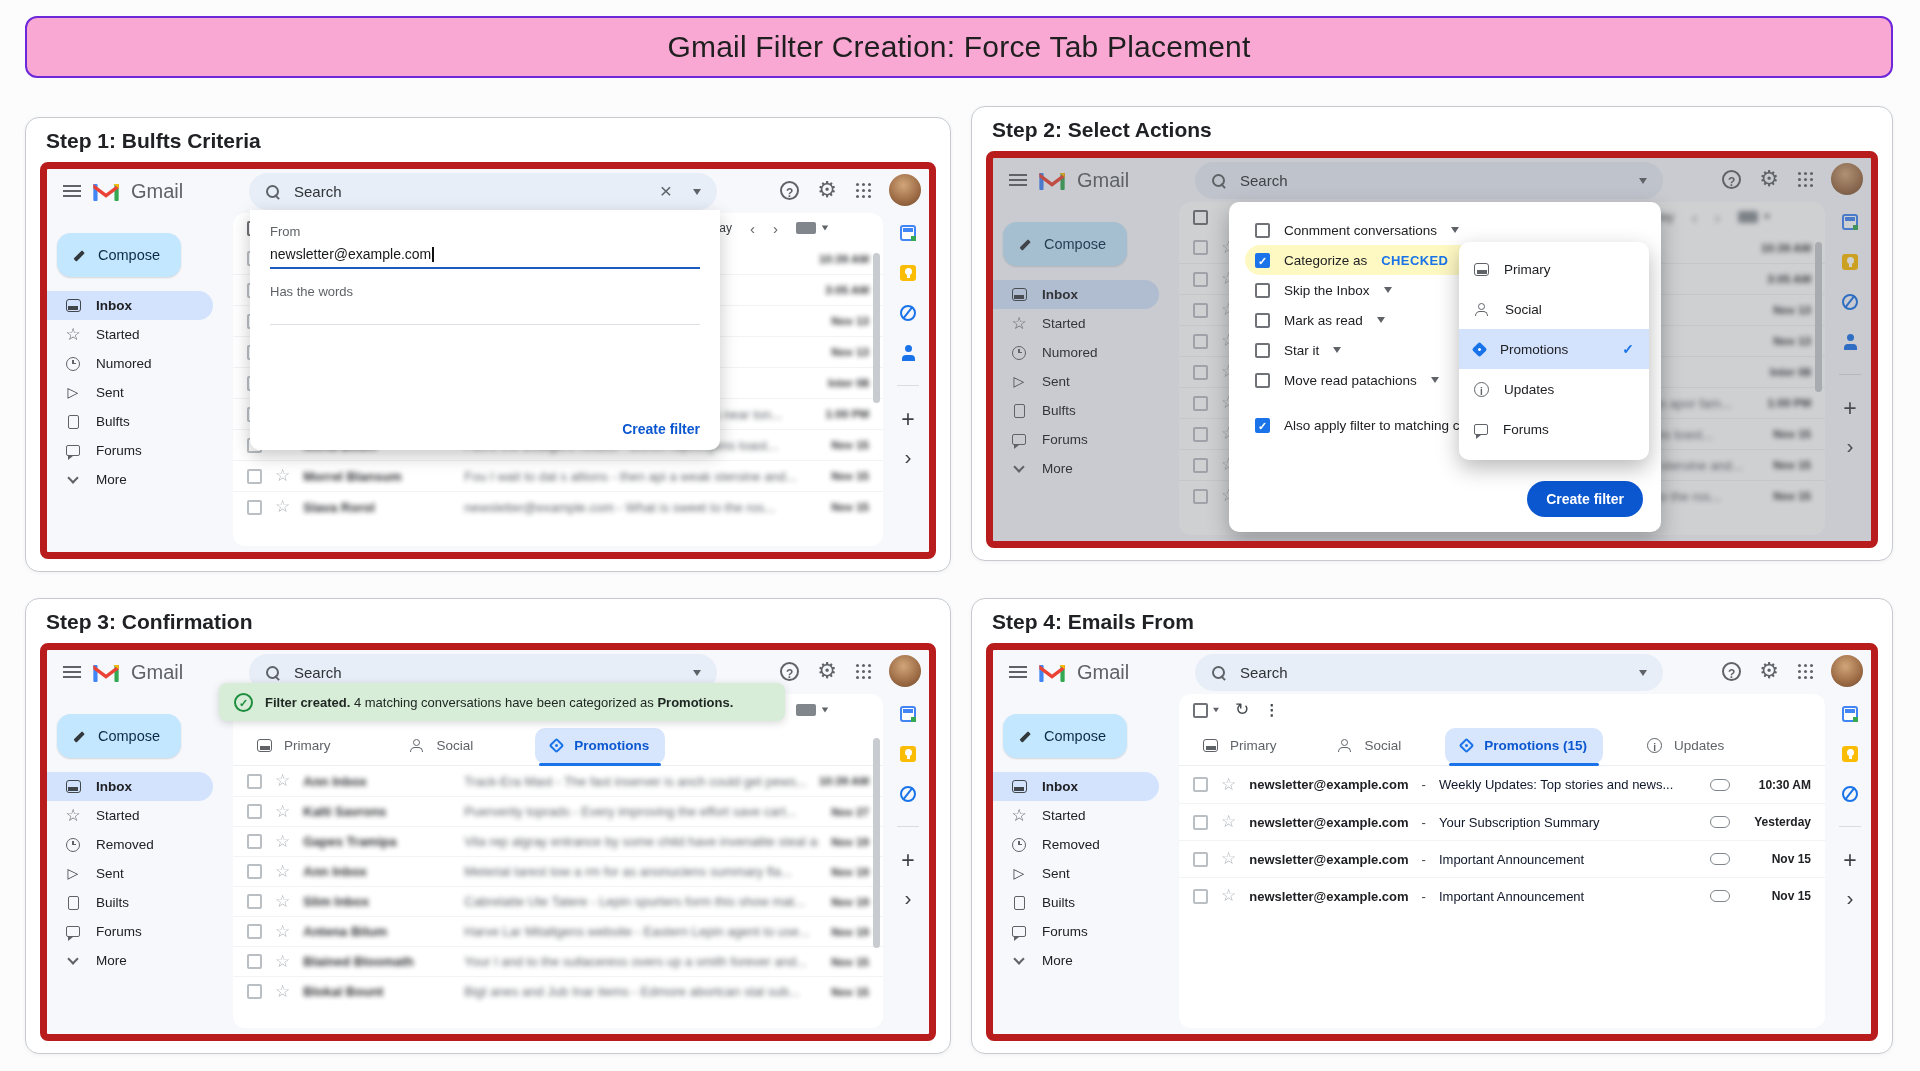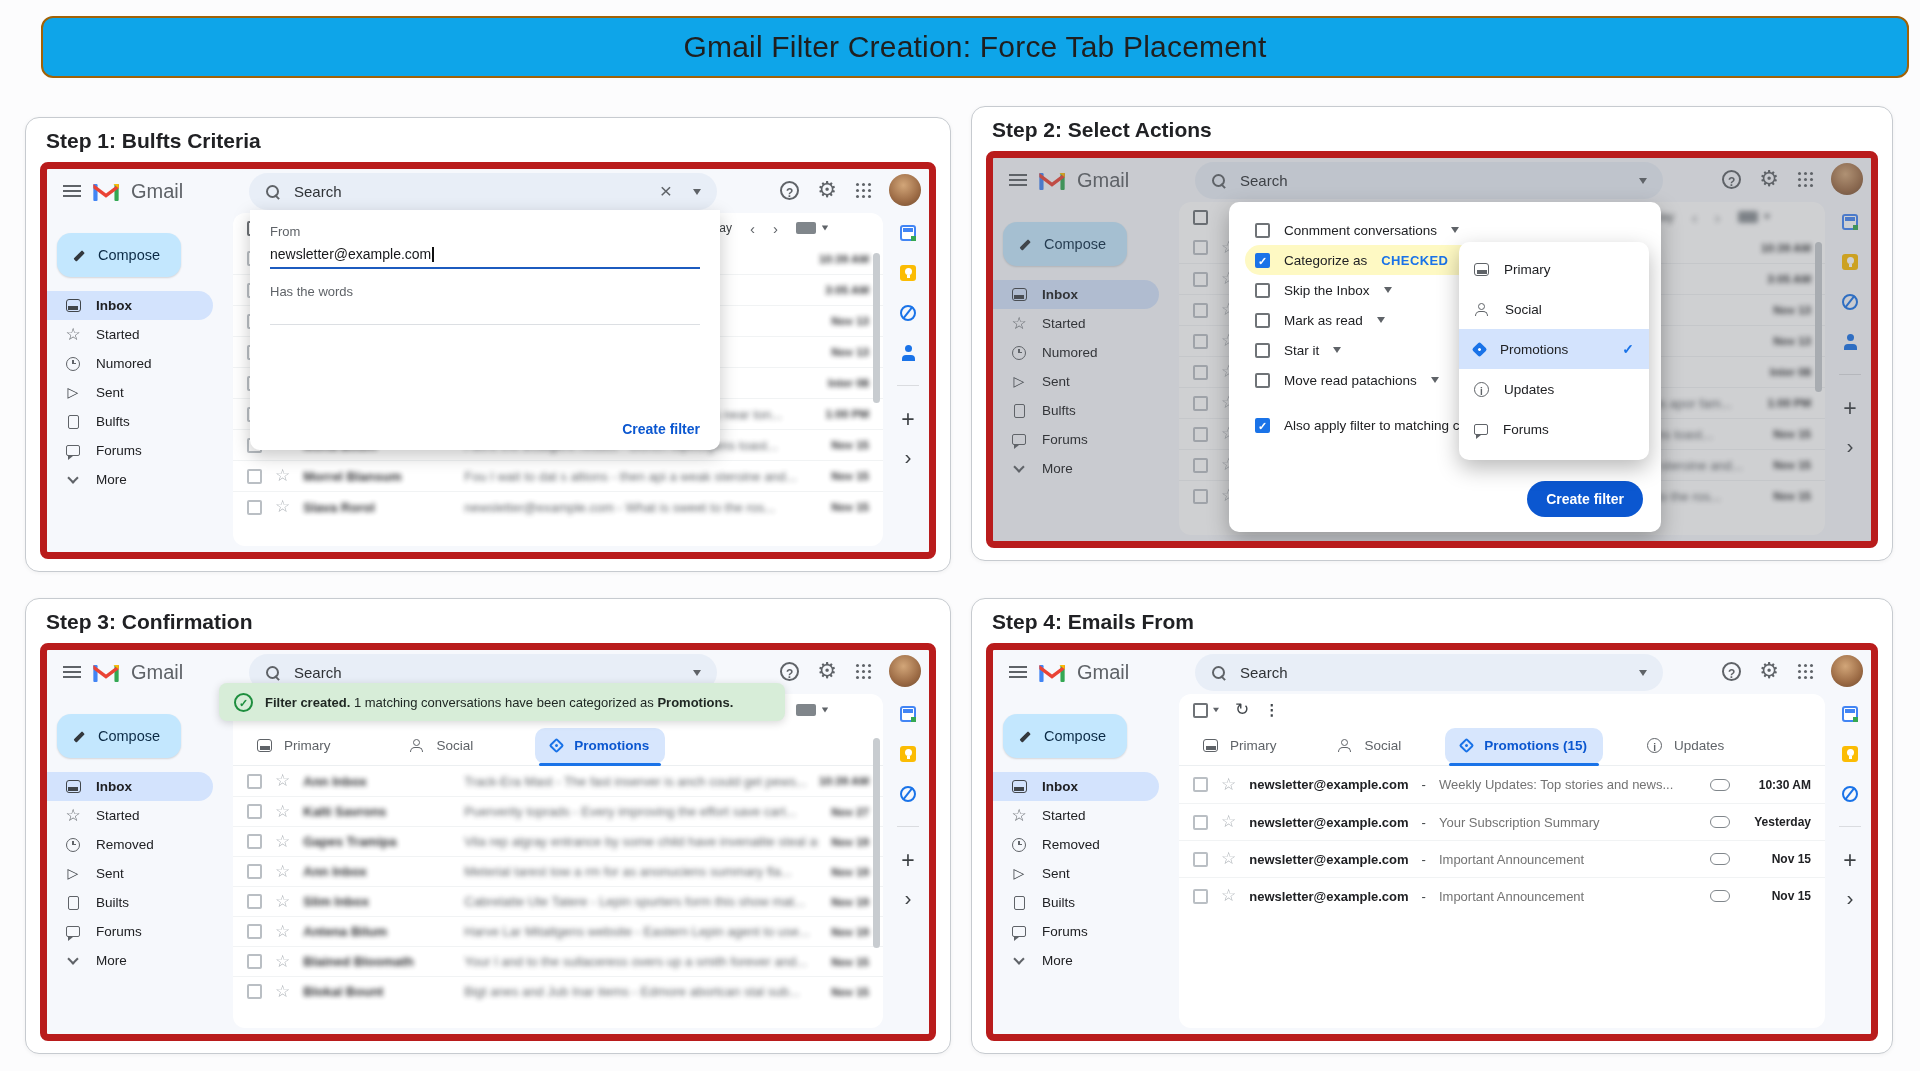--- a/index.html
+++ b/index.html
@@ -2,22 +2,22 @@
 <html><head>
 <meta charset="utf-8">
 <style>
   * { margin:0; padding:0; box-sizing:border-box; }
   html,body { width:1920px; height:1071px; }
   body { position:relative; overflow:hidden; background:#fcfcfd;
          font-family:"Liberation Sans", sans-serif; color:#202124; }
 
   
   .banner { position:absolute; left:25px; top:16px; width:1868px; height:62px;
-            background:#0ea5e9; border:2px solid #a16207; border-radius:12px;
-            display:flex; align-items:center; justify-content:center;margin-left:16px; }
+            background:#f9a8d4; border:2px solid #6d28d9; border-radius:12px;
+            display:flex; align-items:center; justify-content:center; }
   .banner-title { font-size:30px; font-weight:500; color:#1f1f1f; letter-spacing:.2px; }
 
   
   .panel { position:absolute; background:#fff; border:1.5px solid #c7cbd0; border-radius:14px;
            box-shadow:0 1px 4px rgba(0,0,0,.05); }
   .panel-title { position:absolute; left:20px; top:11px; font-size:21px; font-weight:600; color:#202124; }
 
   
   .gmail { position:absolute; left:14px; right:14px; top:44px; bottom:12px;
            background:#f6f8fc; border-radius:8px; overflow:hidden; border:7px solid #b91c1c; }
@@ -66,21 +66,21 @@
   .mrow { height:31px; display:flex; align-items:center; padding:0 14px; gap:13px;
           border-top:1px solid #f1f3f4; font-size:13px; overflow:hidden; }
   .mrow:first-of-type { border-top:none; }
   .mr-sender { width:148px; flex:none; font-weight:700; color:#202124; white-space:nowrap; overflow:hidden; }
   .mr-text { flex:1; color:#53575c; white-space:nowrap; overflow:hidden; }
   .mr-date { flex:none; font-size:11.5px; font-weight:700; color:#202124; }
   .blurt { filter:blur(2.4px); opacity:.92; }
   .p4row { height:37px; }
   .mr4-sender { font-weight:700; color:#202124; white-space:nowrap; }
   .mr4-sep { color:#3c4043; }
-  .mr4-subject { color:#737373; white-space:nowrap; overflow:hidden; }
+  .mr4-subject { color:#0f172a; white-space:nowrap; overflow:hidden; }
   .mr4-fill { flex:1; }
   .mr4-date { flex:none; font-size:12px; font-weight:700; color:#202124; width:68px; text-align:right; }
 
   
   .gm-rail { width:42px; flex:none; display:flex; flex-direction:column; align-items:center;
              padding-top:12px; gap:24px; position:relative; }
   .rail-div { width:22px; height:1px; background:#dadce0; }
   .rail-bottom { position:absolute; bottom:6px; }
 
   
@@ -900,21 +900,21 @@
         <span class="ic ic-keep"></span>
         <span class="ic ic-tasks"></span>
         <span class="rail-div"></span>
         <span class="ic ic-plus"></span>
         <span class="ic ic-chevright rail-bottom"></span>
       </div>
     </div>
 
     <div class="toast">
       <span class="ic toast-ic"></span>
-      <span><b>Filter created.</b><span> 1 matching conversations have been categorized as </span><b>Promotions.</b></span>
+      <span><b>Filter created.</b><span> 4 matching conversations have been categorized as </span><b>Promotions.</b></span>
     </div>
   </div>
 </div>
 
 <div class="panel" style="left:971px; top:598px; width:922px; height:456px;">
   <div class="panel-title">Step 4: Emails From</div>
   <div class="gmail">
     <div class="gm-header">
       <span class="ic ic-hamburger"></span>
       <span class="gm-logo">

